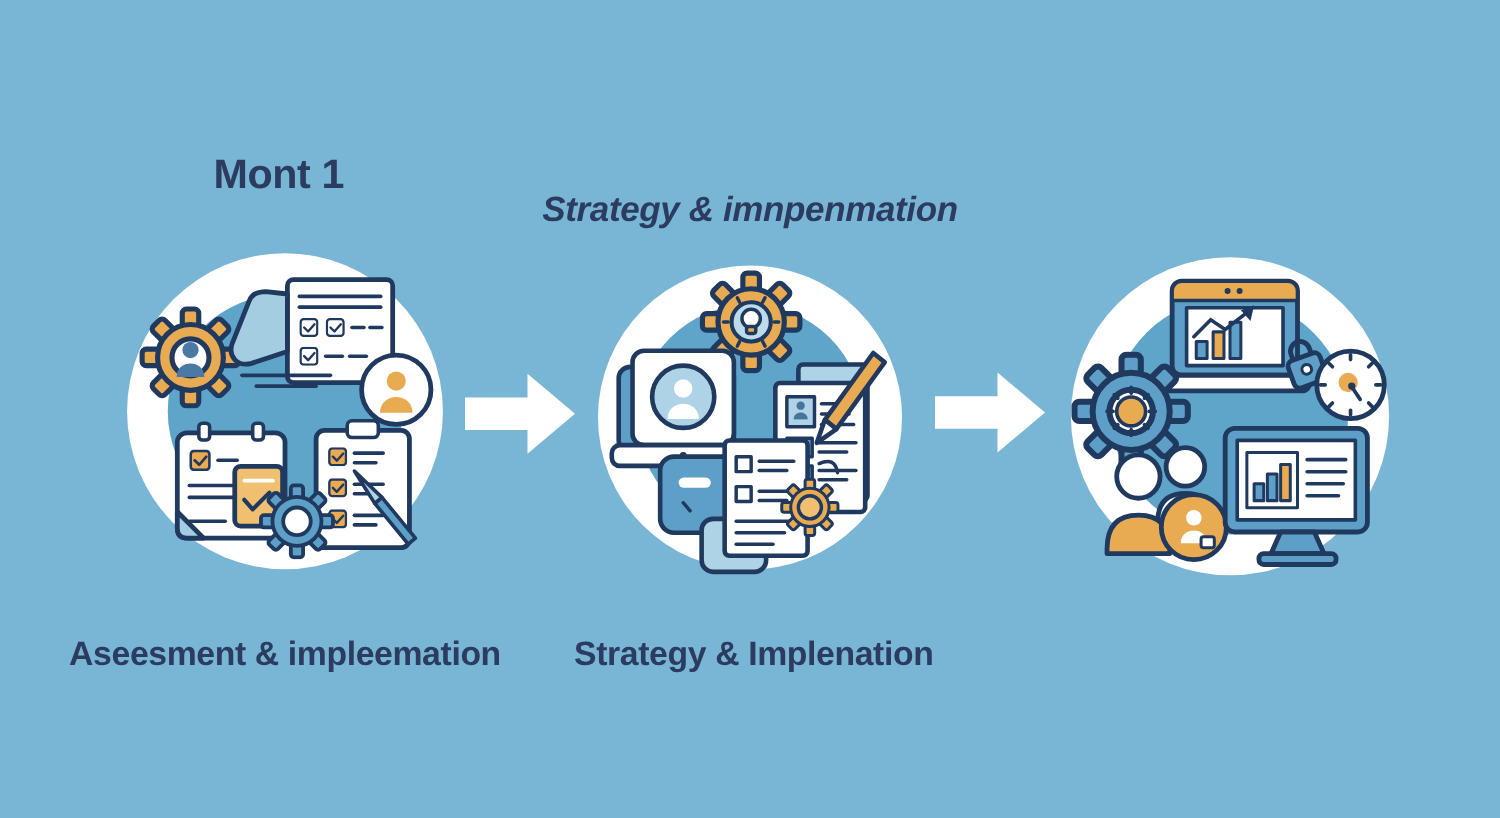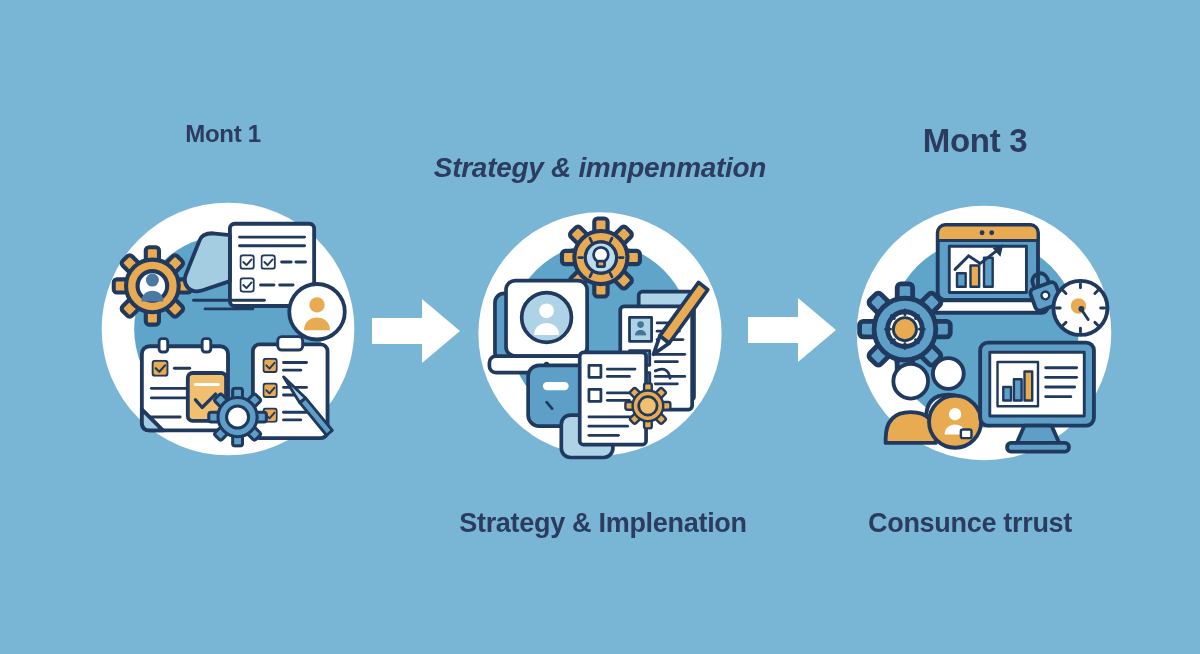--- a/index.html
+++ b/index.html
@@ -4,21 +4,21 @@
 <style>
   html,body{margin:0;padding:0;background:#79b5d5;}
   .canvas{
     position:relative;width:1200px;height:654px;overflow:hidden;
     background:#79b5d5;font-family:"Liberation Sans",sans-serif;
   }
   .title,.label{
     position:absolute;text-align:center;font-weight:700;color:#2b3c5f;
     letter-spacing:-0.3px;
   }
-  .t1{left:63px;top:120px;width:320px;font-size:24px;text-align:center;}
+  .t1{left:63px;top:120px;width:320px;font-size:33px;text-align:center;}
   .t2{left:430px;top:152px;width:340px;font-size:28px;font-style:italic;}
   .t3{left:815px;top:122px;width:320px;font-size:33px;}
   .label{line-height:39px;font-size:27px;}
   .l1{left:48px;top:504px;width:360px;}
   .l2{left:443px;top:504px;width:320px;}
   .l3{left:790px;top:504px;width:360px;}
   .label span{display:block;}
   .circle{position:absolute;}
   .c1{left:94px;top:195px;width:268px;height:268px;}
   .c2{left:471px;top:205px;width:258px;height:258px;}
@@ -62,21 +62,20 @@
       <rect x="1.5" y="1.5" width="21" height="21" rx="4" fill="currentColor" stroke="#20395f" stroke-width="3"></rect>
       <path d="M6,12 l5,5 l8,-9" fill="none" stroke="#20395f" stroke-width="3" stroke-linecap="round" stroke-linejoin="round"></path>
     </symbol>
   </defs>
 </svg>
 
 <div class="canvas">
 
   <div class="title t1">Mont 1</div>
   <div class="title t2">Strategy &amp; imnpenmation</div>
-  <div class="title t3">Mont 3</div>
 
   <svg class="circle c1" viewBox="0 0 280 280">
     <circle cx="140" cy="140" r="132" fill="#ffffff"></circle>
     <circle cx="140" cy="140" r="98" fill="#5fa4c9"></circle>
 
     <g>
       <use href="#gear" x="18" y="52" width="86" height="86" color="#e9ab51"></use>
       <use href="#person" x="44" y="78" width="34" height="34" color="#4a7aa3"></use>
     </g>
 
@@ -281,21 +280,24 @@
       <rect x="182" y="180" width="8" height="30" fill="#e9ab51" class="o2"></rect>
       <line x1="204" y1="176" x2="236" y2="176" class="ln"></line>
       <line x1="204" y1="186" x2="236" y2="186" class="ln"></line>
       <line x1="204" y1="196" x2="234" y2="196" class="ln"></line>
       <line x1="204" y1="206" x2="230" y2="206" class="ln"></line>
       <polygon points="182,236 210,236 218,254 174,254" fill="#5d9fc6" class="o"></polygon>
       <rect x="164" y="254" width="64" height="9" rx="4" fill="#5d9fc6" class="o"></rect>
     </g>
   </svg>
 
+  <div class="label l1">
+    <span>Aseesment &amp; impleemation</span>
+    <span></span>
+  </div>
   <div class="label l2">
     <span>Strategy &amp; Implenation</span>
     <span></span>
   </div>
   <div class="label l3">
-    <span>Consunce trrust</span>
   </div>
 
 </div>
 
 </body></html>

